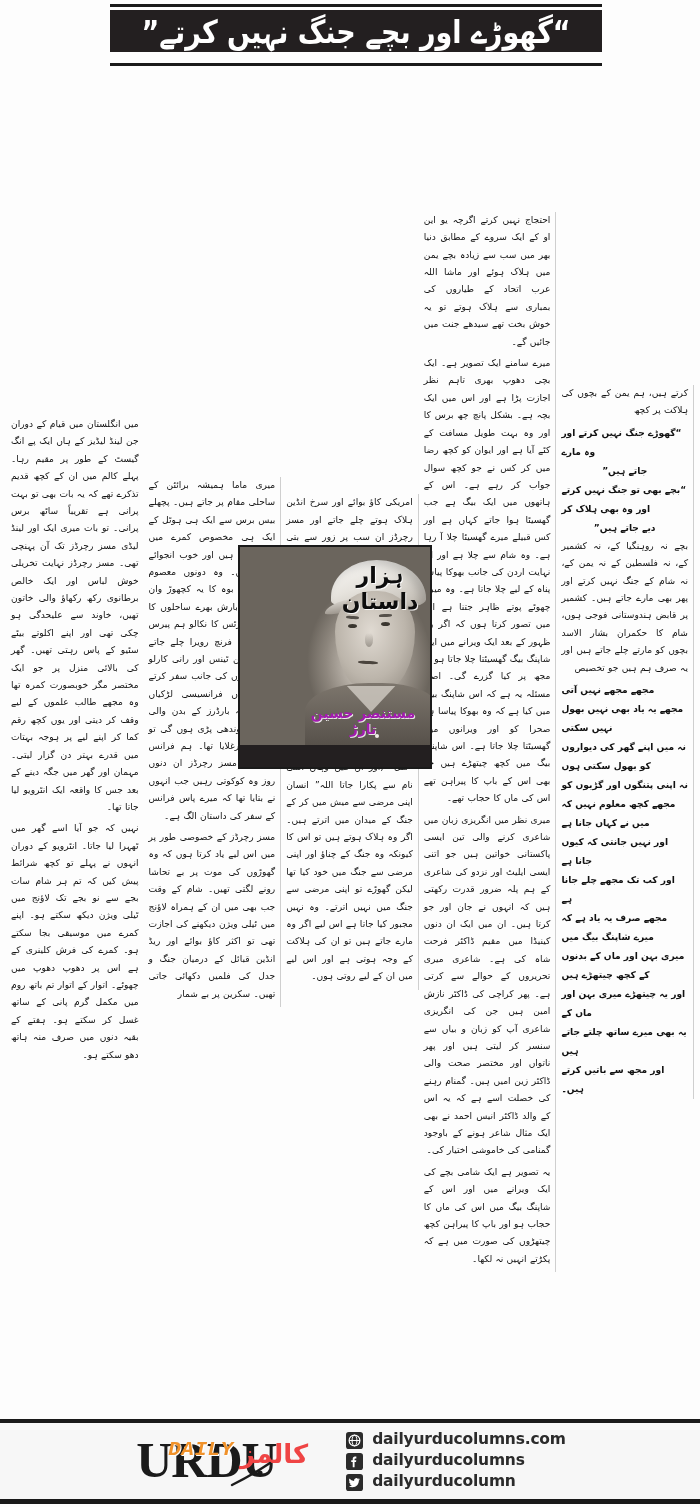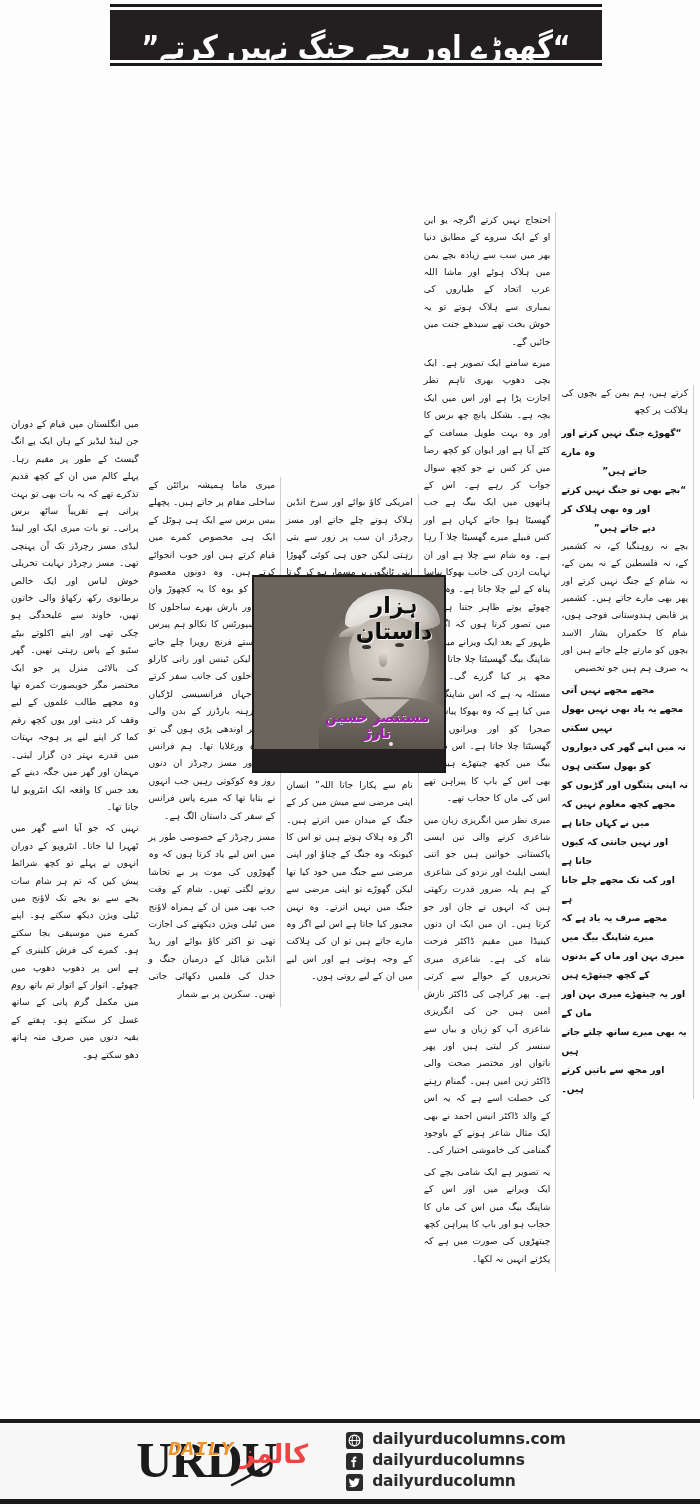--- a/index.html
+++ b/index.html
@@ -38,24 +38,24 @@
     left: 0; bottom: 0;
     width: 100%;
     height: 3px;
     background: #1a1a1a;
   }
   .headline-bar {
     position: absolute;
     left: 0;
     top: 6px;
     width: 100%;
-    height: 50px;
+    height: 42px;
     background: #231f20;
     display: flex;
-    align-items: flex-end;
+    align-items: center;
     justify-content: center;
     overflow: hidden;
   }
   .headline-text {
     color: #ffffff;
     font-size: 27px;
     font-weight: bold;
     letter-spacing: 0.5px;
     white-space: nowrap;
     line-height: 1;
@@ -103,29 +103,28 @@
     font-family: "DejaVu Sans", "Liberation Sans", sans-serif;
     font-weight: bold;
   }
   .verse-center {
     text-align: center;
   }
 
   
   .author-block {
     position: absolute;
-    left: 252px;
+    left: 238px;
     top: 545px;
     width: 194px;
-    height: 198px;
+    height: 224px;
     border: 2px solid #1a1a1a;
     box-sizing: border-box;
     background: #f4f2ee;
     overflow: hidden;
-    margin-top: 30px;
   }
   .author-photo {
     position: absolute;
     inset: 0;
     background:
       radial-gradient(ellipse 62px 78px at 68% 52%, #cfc9c1 0%, #b4ada4 42%, #8e877e 70%, #6b655d 100%),
       linear-gradient(180deg, #f6f4f0 0%, #eceae5 55%, #d9d6d0 100%);
   }
   
   .photo-cap {

